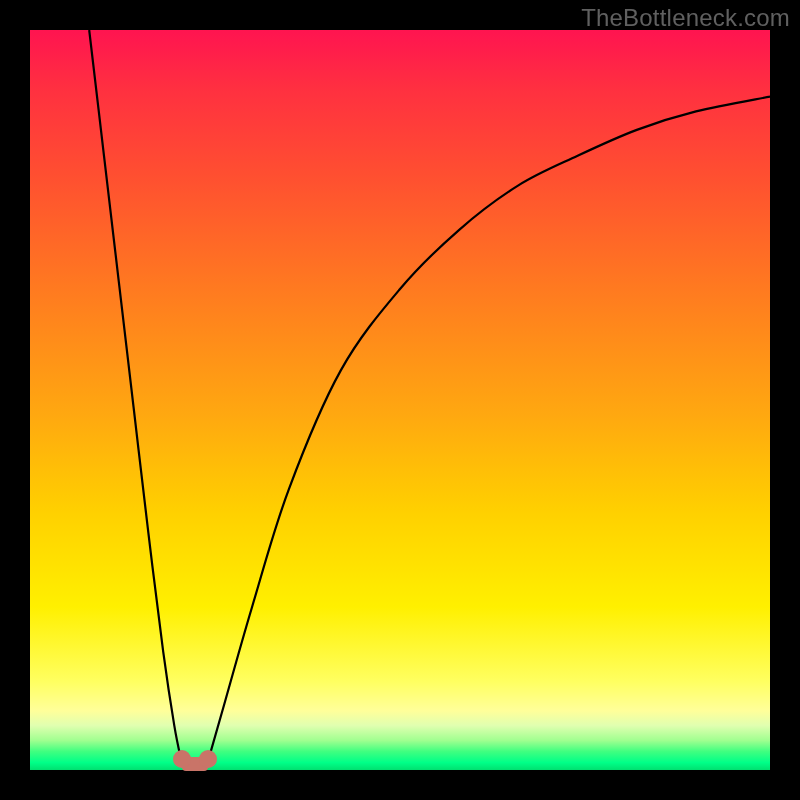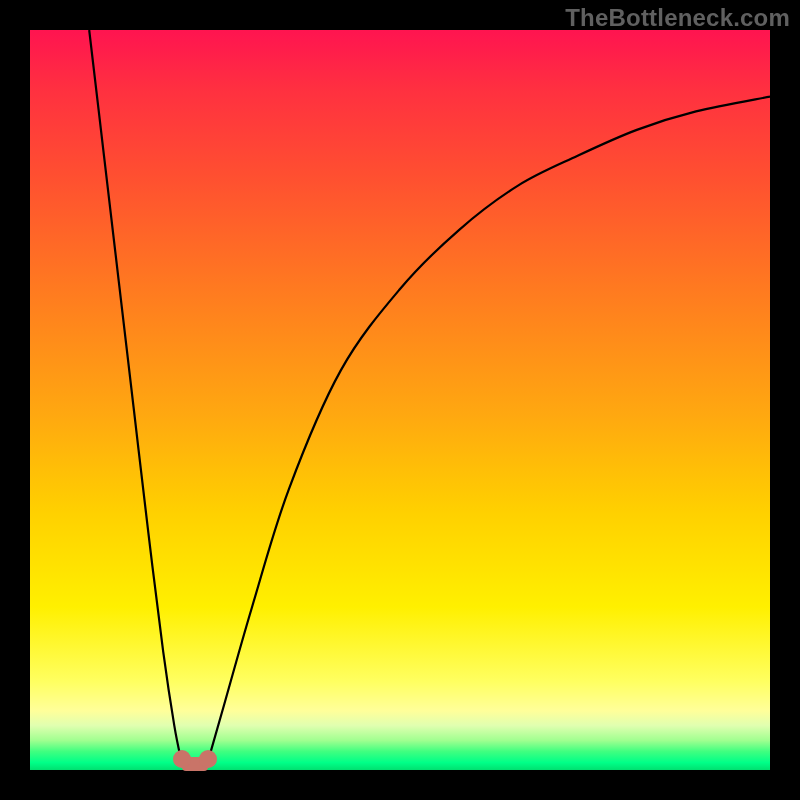--- a/index.html
+++ b/index.html
@@ -15,21 +15,21 @@
     width: 800px;
     height: 800px;
     background: #000;
   }
   .watermark {
     position: absolute;
     top: 4px;
     right: 10px;
     color: #606060;
     font-size: 24px;
-    font-weight: 700;
+    font-weight: 400;
     z-index: 10;
     letter-spacing: 0.2px;
   }
   .plot-area {
     position: absolute;
     left: 30px;
     top: 30px;
     width: 740px;
     height: 740px;
     background: linear-gradient(

